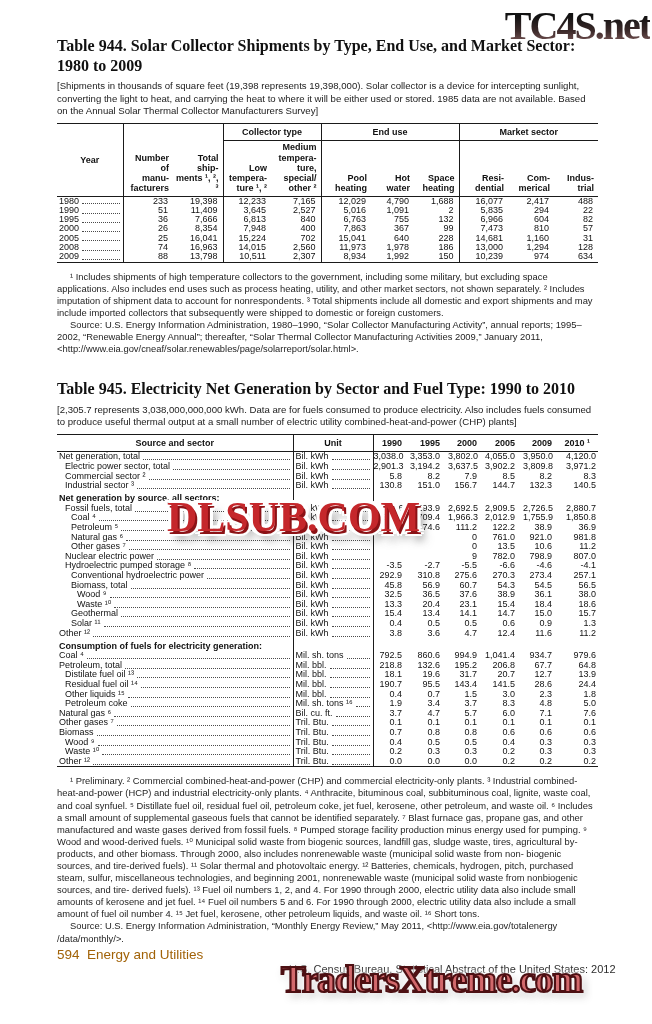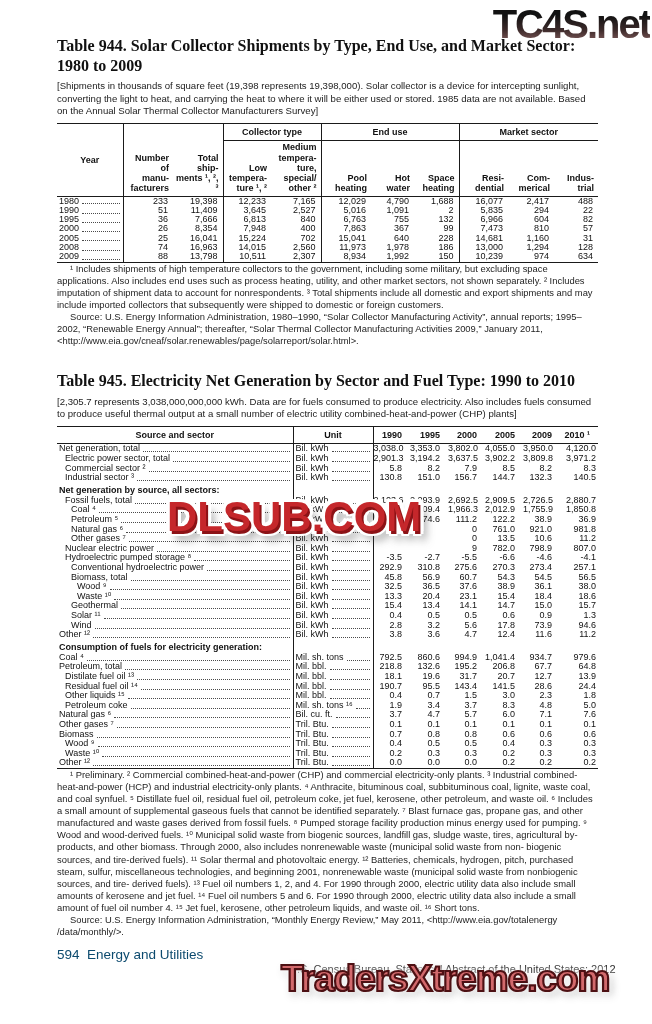--- a/index.html
+++ b/index.html
@@ -23,32 +23,32 @@
   .txt{white-space:nowrap}
   .dots{flex:1 1 auto;border-bottom:1.3px dotted #4a4a4a;margin:0 3px 1.5px 3px;min-width:3px}
   #t945 thead th{vertical-align:middle;border-bottom:1px solid #1a1a1a;padding:3px 8px 3px 0}
   #t945 thead th.c{text-align:center;padding:3px 0}
   #t945 td{line-height:9.6px}
   #t945 .v{padding-right:8px}
   #t945 .last{padding-right:2px}
   tr.b{font-weight:400}
   tr.sec td{font-weight:700;padding-top:3.5px}
   td.i1{padding-left:8px}td.i2{padding-left:14px}td.i3{padding-left:20px}
-  .fnote{font-size:9.4px;line-height:12.1px;margin-top:0;color:#1e1e1e}
+  .fnote{font-size:9.4px;line-height:12.1px;margin-top:8px;color:#1e1e1e}
   .fnote p{text-indent:13px}
-  .wm{position:absolute;font-family:Liberation Sans, sans-serif;font-weight:700;pointer-events:none;white-space:nowrap}
+  .wm{position:absolute;font-family:Liberation Serif, serif;font-weight:700;pointer-events:none;white-space:nowrap}
   #wm-top{top:2px;right:2px;font-size:40px;letter-spacing:-2px;
     background:linear-gradient(180deg,#121212 30%,#3c2a2a 62%,#9a6e6e 100%);
     -webkit-background-clip:text;background-clip:text;color:transparent}
   #wm-mid{top:493px;left:167px;font-size:42px;color:#c5272b;
     text-shadow:2px 3px 0 #8c1216,-3px -3px 0 #fff,3px -3px 0 #fff,-3px 3px 0 #fff,3px 5px 0 #fff,5px 3px 0 #fff,-3px 0 0 #fff,5px 0 0 #fff,0 -3px 0 #fff,0 5px 0 #fff,7px 9px 9px rgba(70,70,70,.55)}
   #wm-bot{top:958px;left:281px;font-size:37px;letter-spacing:-1px;color:#d2696c;
     -webkit-text-stroke:2.2px #4d1013;
     text-shadow:0 0 6px #fff,0 0 10px #fff,3px 4px 8px rgba(60,60,60,.4)}
-  .footer-left{position:absolute;left:57px;top:947px;font-size:13.5px;color:#0c4a6e;white-space:pre}
+  .footer-left{position:absolute;left:57px;top:947px;font-size:13.5px;color:#a16207;white-space:pre}
   .footer-right{position:absolute;left:289px;top:963px;font-size:11px;color:#2d2d2d;white-space:pre}
 </style>
 </head>
 <body>
 
 <div class="page">
 
   <h2 id="t944-title" class="t-title">Table 944. Solar Collector Shipments by Type, End Use, and Market Sector:
 1980 to 2009</h2>
   <p class="t-note">[Shipments in thousands of square feet (19,398 represents 19,398,000). Solar collector is a device for intercepting sunlight, converting the light to heat, and carrying the heat to where it will be either used or stored. 1985 data are not available. Based on the Annual Solar Thermal Collector Manufacturers Survey]</p>
@@ -646,40 +646,20 @@
             </span>
           </td>
           <td class="v vl">0.4</td>
           <td class="v">0.5</td>
           <td class="v">0.5</td>
           <td class="v">0.6</td>
           <td class="v">0.9</td>
           <td class="v last">1.3</td>
         </tr>
 
-        <tr class="i2">
-          <td class="lbl i2">
-            <span class="flex">
-              <span class="txt">Wind</span>
-              <i class="dots"></i>
-            </span>
-          </td>
-          <td class="lbl vl">
-            <span class="flex">
-              <span class="txt">Bil. kWh</span>
-              <i class="dots"></i>
-            </span>
-          </td>
-          <td class="v vl">2.8</td>
-          <td class="v">3.2</td>
-          <td class="v">5.6</td>
-          <td class="v">17.8</td>
-          <td class="v">73.9</td>
-          <td class="v last">94.6</td>
-        </tr>
 
         <tr>
           <td class="lbl">
             <span class="flex">
               <span class="txt">Other ¹²</span>
               <i class="dots"></i>
             </span>
           </td>
           <td class="lbl vl">
             <span class="flex">

